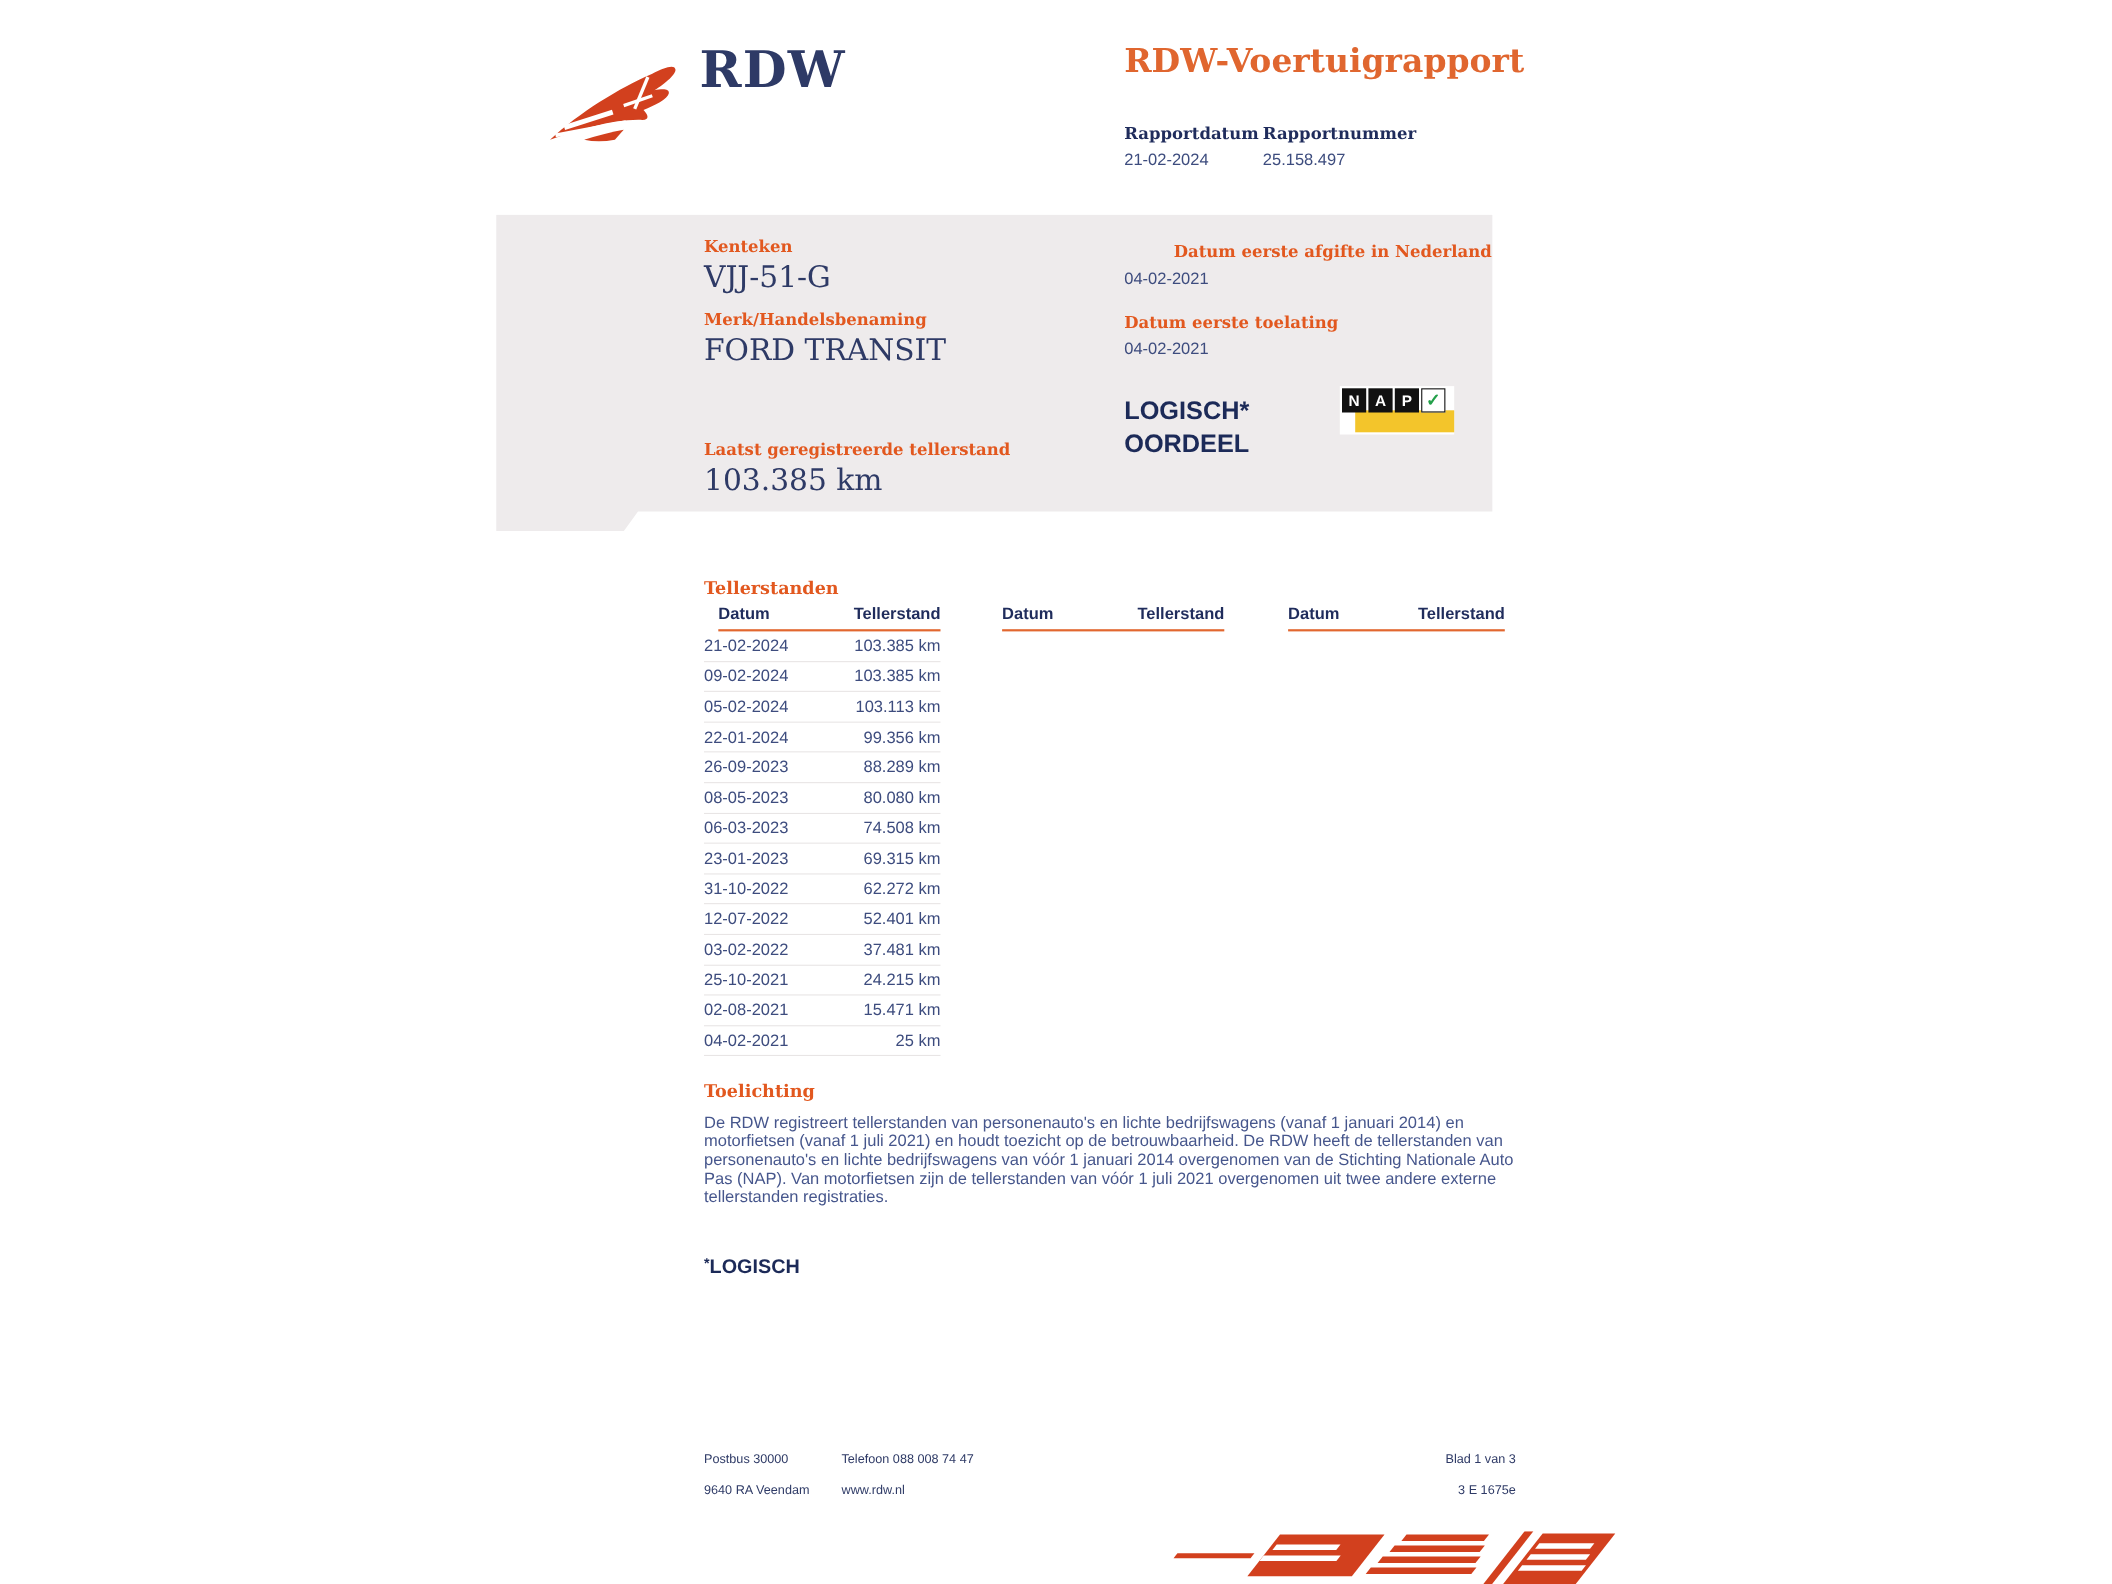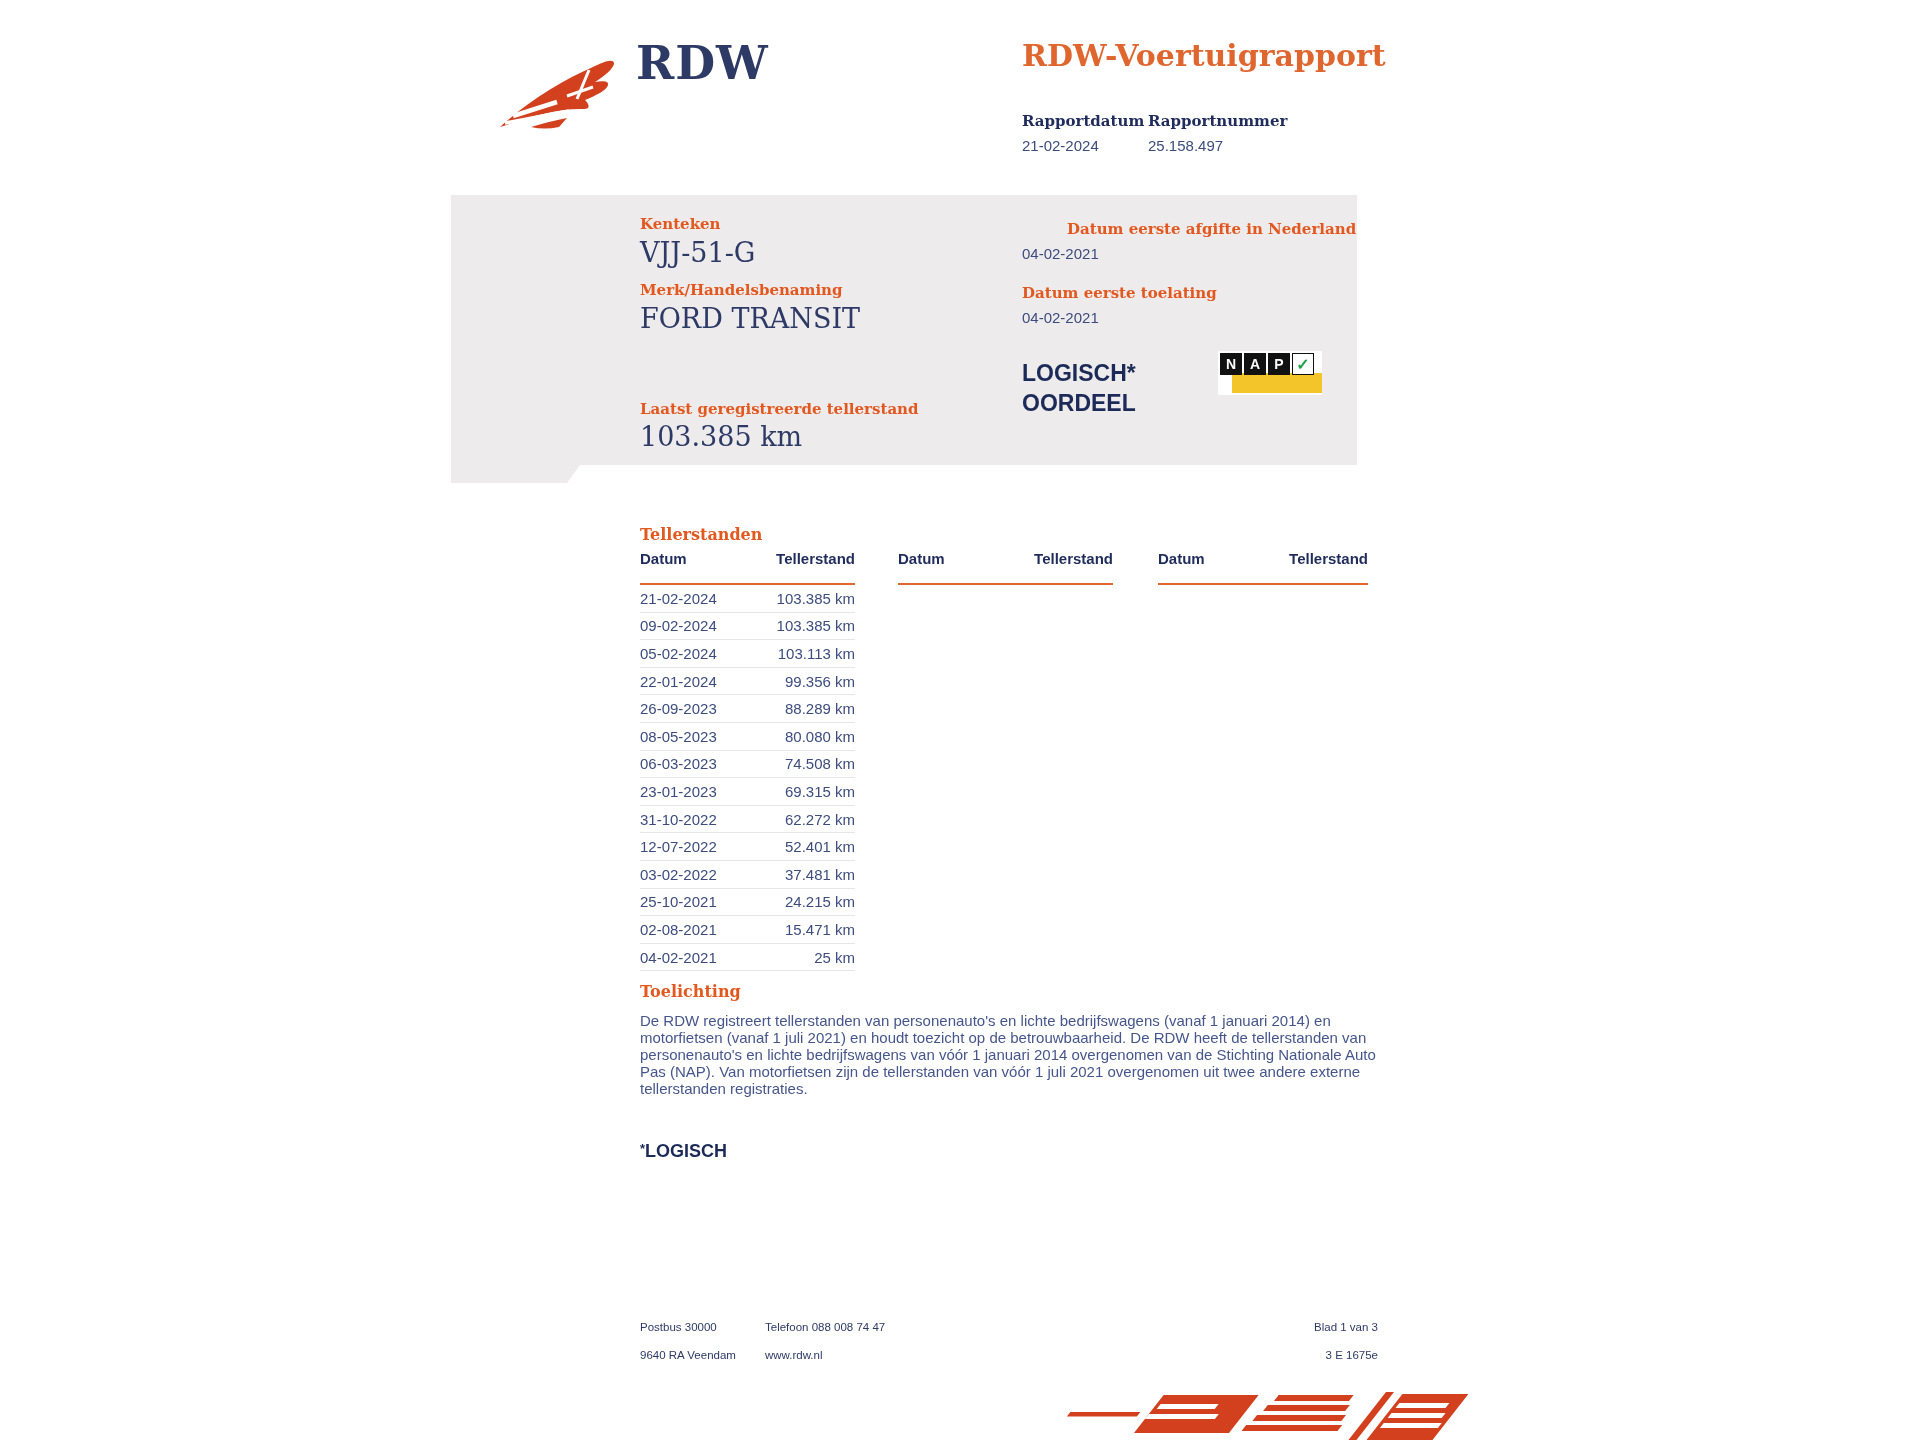--- a/index.html
+++ b/index.html
@@ -27,21 +27,21 @@
 
   
   .panel {
     left:451px; top:195px; width:906px; height:288px; background:#eeebec;
     clip-path: polygon(0 0, 100% 0, 100% 270px, 129px 270px, 116px 288px, 0 288px);
   }
 
   
   .tbl-group { position:absolute; top:0; }
   .tbl-head { display:flex; justify-content:space-between; font-size:15px; font-weight:bold;
-              color:#1f2c5c; padding-bottom:16px; border-bottom:2.5px solid #e2672f; }
+              color:#1f2c5c; padding-bottom:5px; border-bottom:2.5px solid #e2672f;margin-left:13px; }
   .tbl-row { display:flex; justify-content:space-between; align-items:center;
              height:27.6px; font-size:15px; color:#3d4c7e; border-bottom:1px solid #e8e5e5; }
 
   
   .nap { left:1218px; top:351px; width:104px; height:44px; background:#ffffff; }
   .nap-yellow { position:absolute; left:14px; top:22px; width:90px; height:20px; background:#f3c52b; }
   .nap-sq { position:absolute; top:2px; width:22px; height:22px; display:flex;
             align-items:center; justify-content:center; }
   .nap-black { background:#111111; color:#ffffff; font-size:14px; font-weight:bold; }
   .nap-check { background:#ffffff; border:1.5px solid #111111; color:#23a04a;

